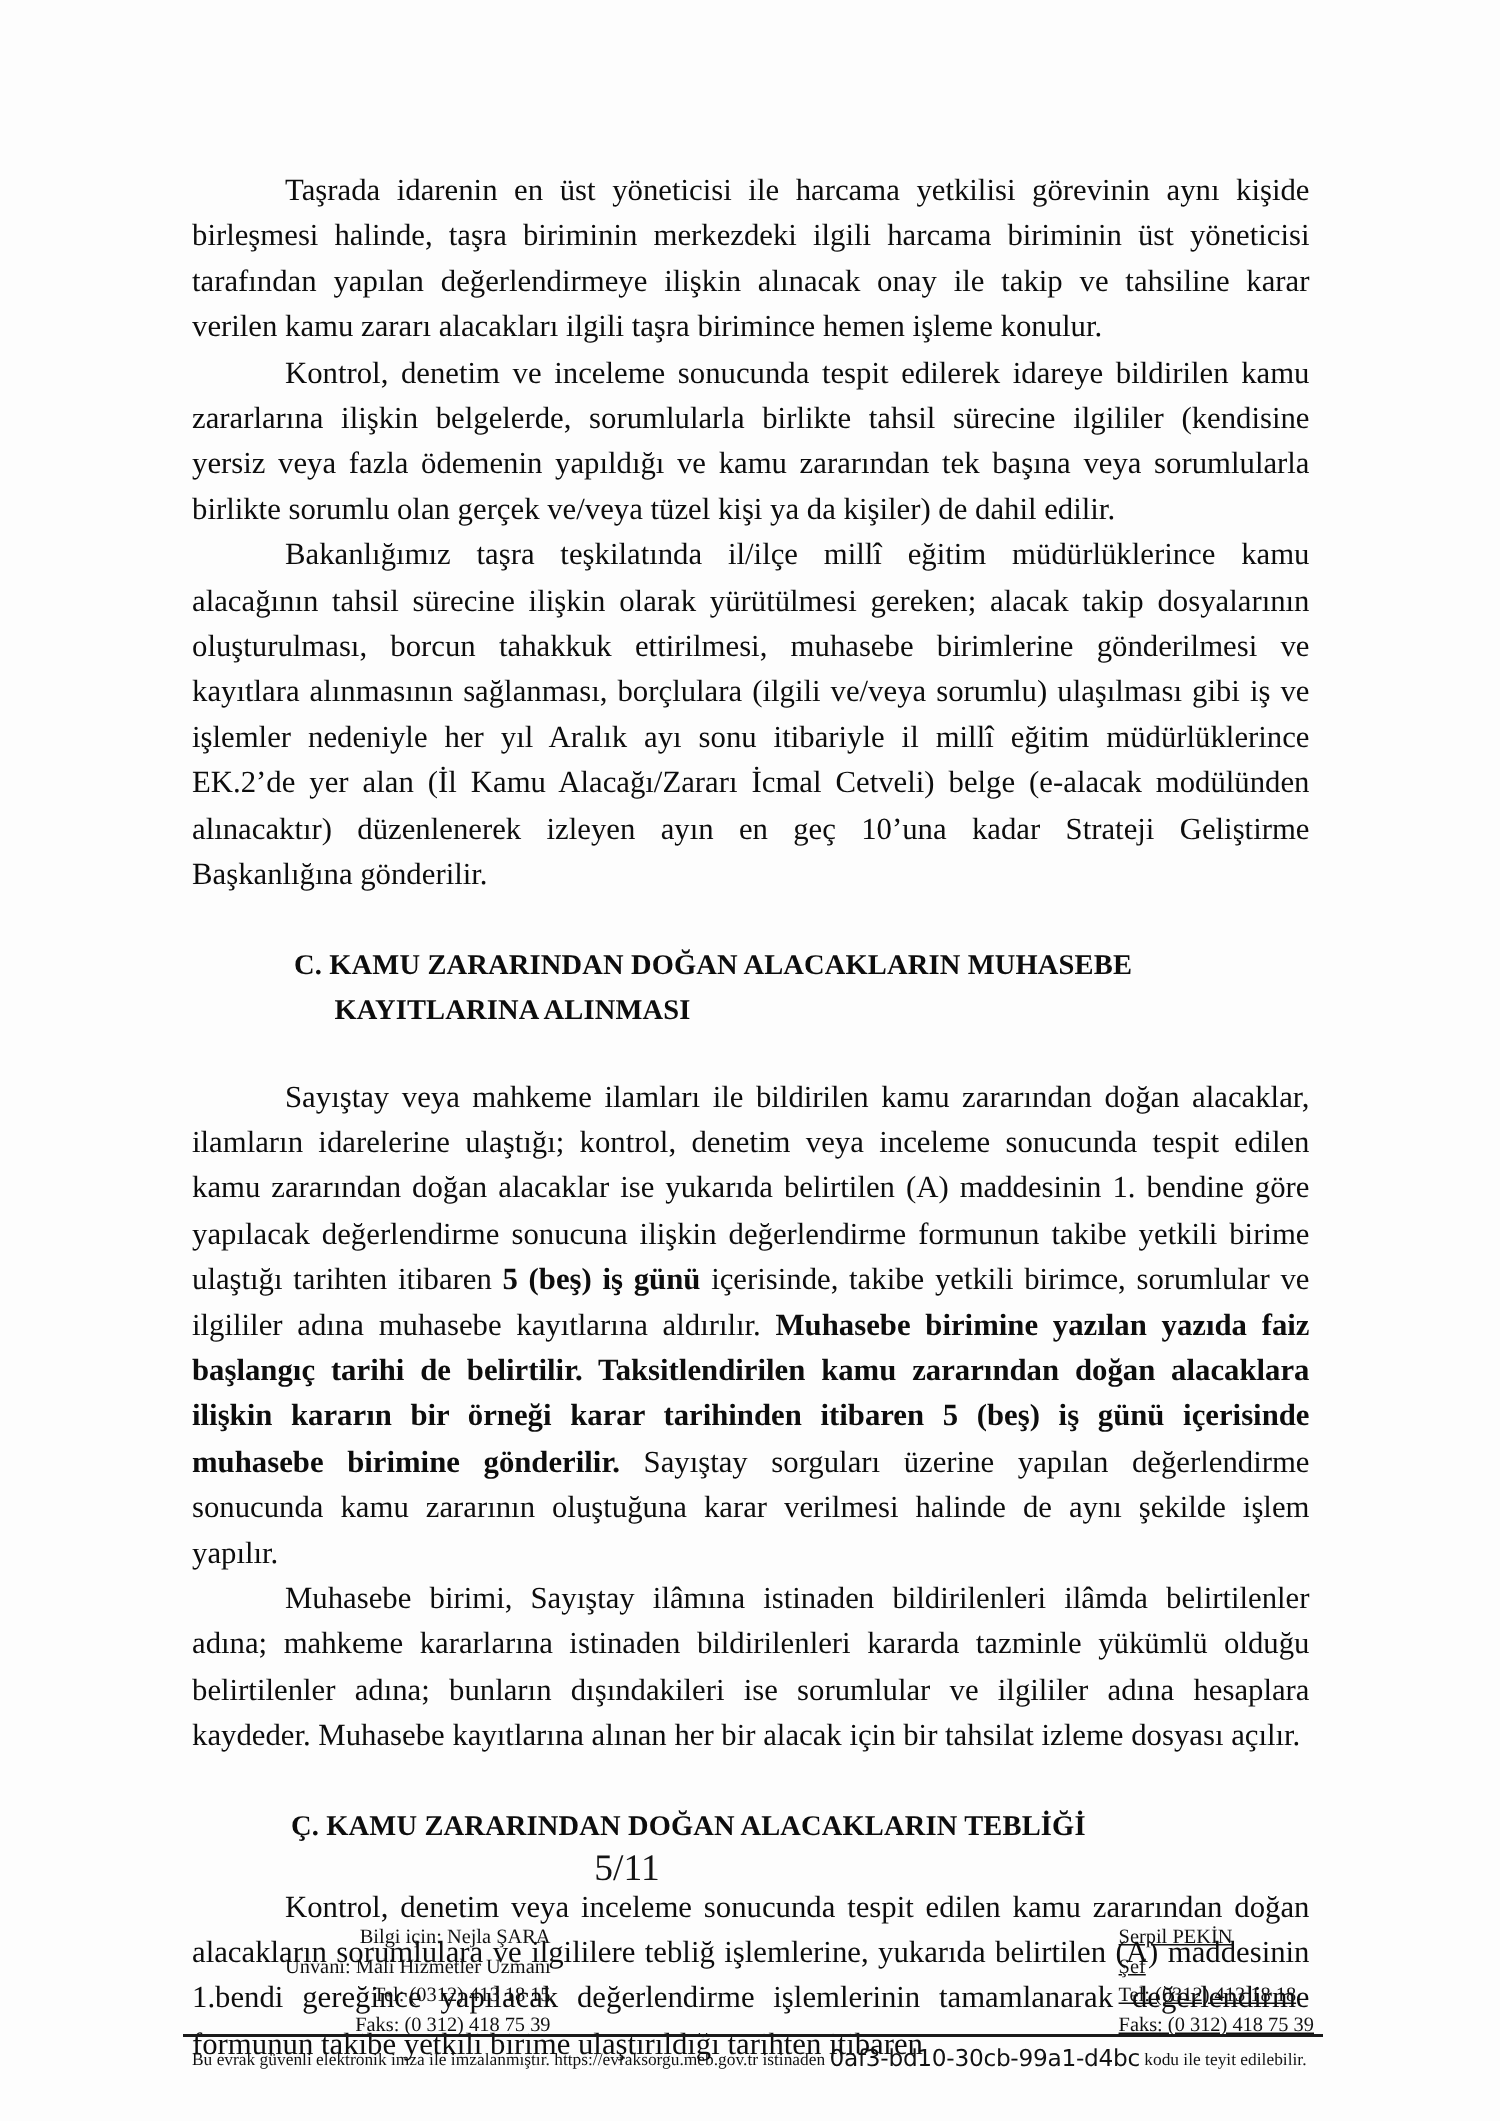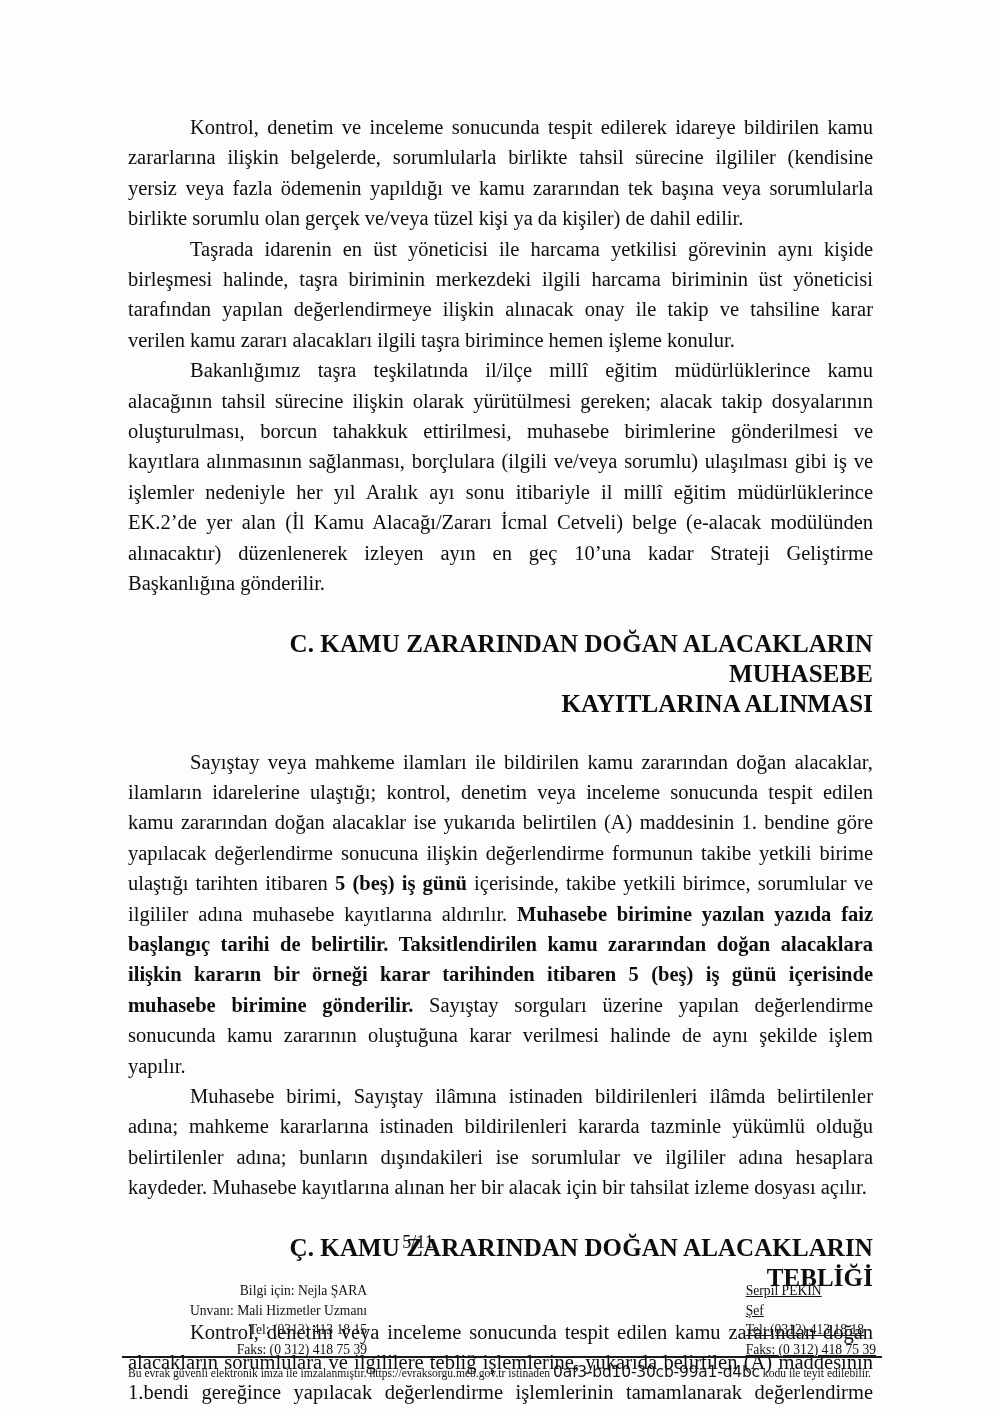--- a/index.html
+++ b/index.html
@@ -36,24 +36,24 @@
     font-size: 20.5px;
     line-height: 30.4px;
     text-indent: 62px;
     hyphens: none;
   }
   b, .b {
     font-weight: bold;
   }
   h2.section-heading {
     margin: 0;
-    font-size: 25px;
+    font-size: 19px;
     line-height: 30px;
     font-weight: bold;
-    text-align: right;
+    text-align: left;
     letter-spacing: 0.1px;
   }
   .heading-block-c {
     margin-top: 30px;
     margin-bottom: 28px;
     padding-left: 68px;
   }
   .heading-block-c .line2 {
     padding-left: 27px;
   }
@@ -61,21 +61,21 @@
     margin-top: 30px;
     margin-bottom: 24px;
     padding-left: 66px;
   }
   .pagenum {
     position: absolute;
     left: 0;
     top: 1232px;
     width: 836px;
     text-align: center;
-    font-size: 18px;
+    font-size: 25px;
     color: #141414;
   }
   .footer {
     position: absolute;
     left: 128px;
     top: 1281px;
     width: 748px;
     font-size: 13.6px;
     line-height: 19.6px;
     color: #111111;
@@ -130,23 +130,23 @@
     vertical-align: -0.5px;
   }
 </style>
 </head>
 <body>
 
 <div class="page">
 
   <div class="content">
 
+    <p class="body-par">Taşrada idarenin en üst yöneticisi ile harcama yetkilisi görevinin aynı kişide birleşmesi halinde, taşra biriminin merkezdeki ilgili harcama biriminin üst yöneticisi tarafından yapılan değerlendirmeye ilişkin alınacak onay ile takip ve tahsiline karar verilen kamu zararı alacakları ilgili taşra birimince hemen işleme konulur.</p>
+
     <p class="body-par">Kontrol, denetim ve inceleme sonucunda tespit edilerek idareye bildirilen kamu zararlarına ilişkin belgelerde, sorumlularla birlikte tahsil sürecine ilgililer (kendisine yersiz veya fazla ödemenin yapıldığı ve kamu zararından tek başına veya sorumlularla birlikte sorumlu olan gerçek ve/veya tüzel kişi ya da kişiler) de dahil edilir.</p>
-
-    <p class="body-par">Taşrada idarenin en üst yöneticisi ile harcama yetkilisi görevinin aynı kişide birleşmesi halinde, taşra biriminin merkezdeki ilgili harcama biriminin üst yöneticisi tarafından yapılan değerlendirmeye ilişkin alınacak onay ile takip ve tahsiline karar verilen kamu zararı alacakları ilgili taşra birimince hemen işleme konulur.</p>
 
     <p class="body-par">Bakanlığımız taşra teşkilatında il/ilçe millî eğitim müdürlüklerince kamu alacağının tahsil sürecine ilişkin olarak yürütülmesi gereken; alacak takip dosyalarının oluşturulması, borcun tahakkuk ettirilmesi, muhasebe birimlerine gönderilmesi ve kayıtlara alınmasının sağlanması, borçlulara (ilgili ve/veya sorumlu) ulaşılması gibi iş ve işlemler nedeniyle her yıl Aralık ayı sonu itibariyle il millî eğitim müdürlüklerince EK.2’de yer alan (İl Kamu Alacağı/Zararı İcmal Cetveli) belge (e-alacak modülünden alınacaktır) düzenlenerek izleyen ayın en geç 10’una kadar Strateji Geliştirme Başkanlığına gönderilir.</p>
 
     <div class="heading-block-c">
       <h2 class="section-heading">C. KAMU ZARARINDAN DOĞAN ALACAKLARIN MUHASEBE</h2>
       <h2 class="section-heading line2">KAYITLARINA ALINMASI</h2>
     </div>
 
     <p class="body-par"><span>Sayıştay veya mahkeme ilamları ile bildirilen kamu zararından doğan alacaklar, ilamların idarelerine ulaştığı; kontrol, denetim veya inceleme sonucunda tespit edilen kamu zararından doğan alacaklar ise yukarıda belirtilen (A) maddesinin 1. bendine göre yapılacak değerlendirme sonucuna ilişkin değerlendirme formunun takibe yetkili birime ulaştığı tarihten itibaren </span><span class="b">5 (beş) iş günü</span><span> içerisinde, takibe yetkili birimce, sorumlular ve ilgililer adına muhasebe kayıtlarına aldırılır. </span><span class="b">Muhasebe birimine yazılan yazıda faiz başlangıç tarihi de belirtilir. Taksitlendirilen kamu zararından doğan alacaklara ilişkin kararın bir örneği karar tarihinden itibaren 5 (beş) iş günü içerisinde muhasebe birimine gönderilir.</span><span> Sayıştay sorguları üzerine yapılan değerlendirme sonucunda kamu zararının oluştuğuna karar verilmesi halinde de aynı şekilde işlem yapılır.</span></p>
 

